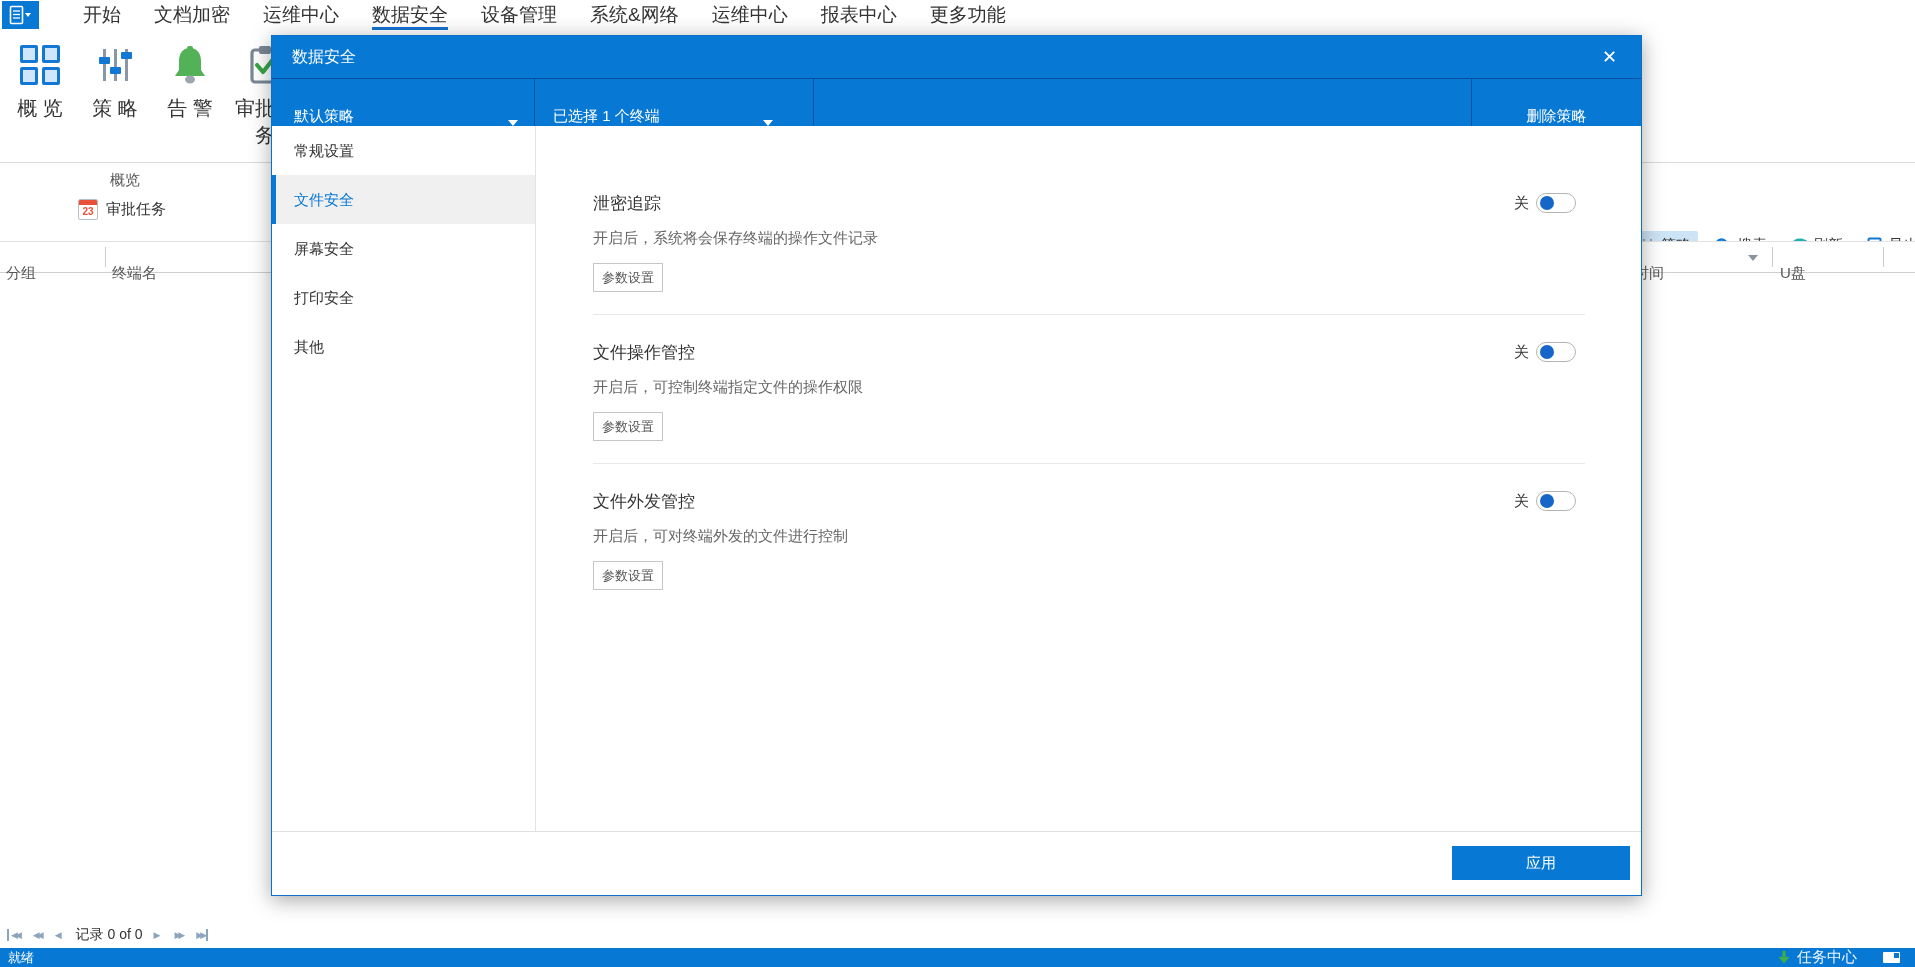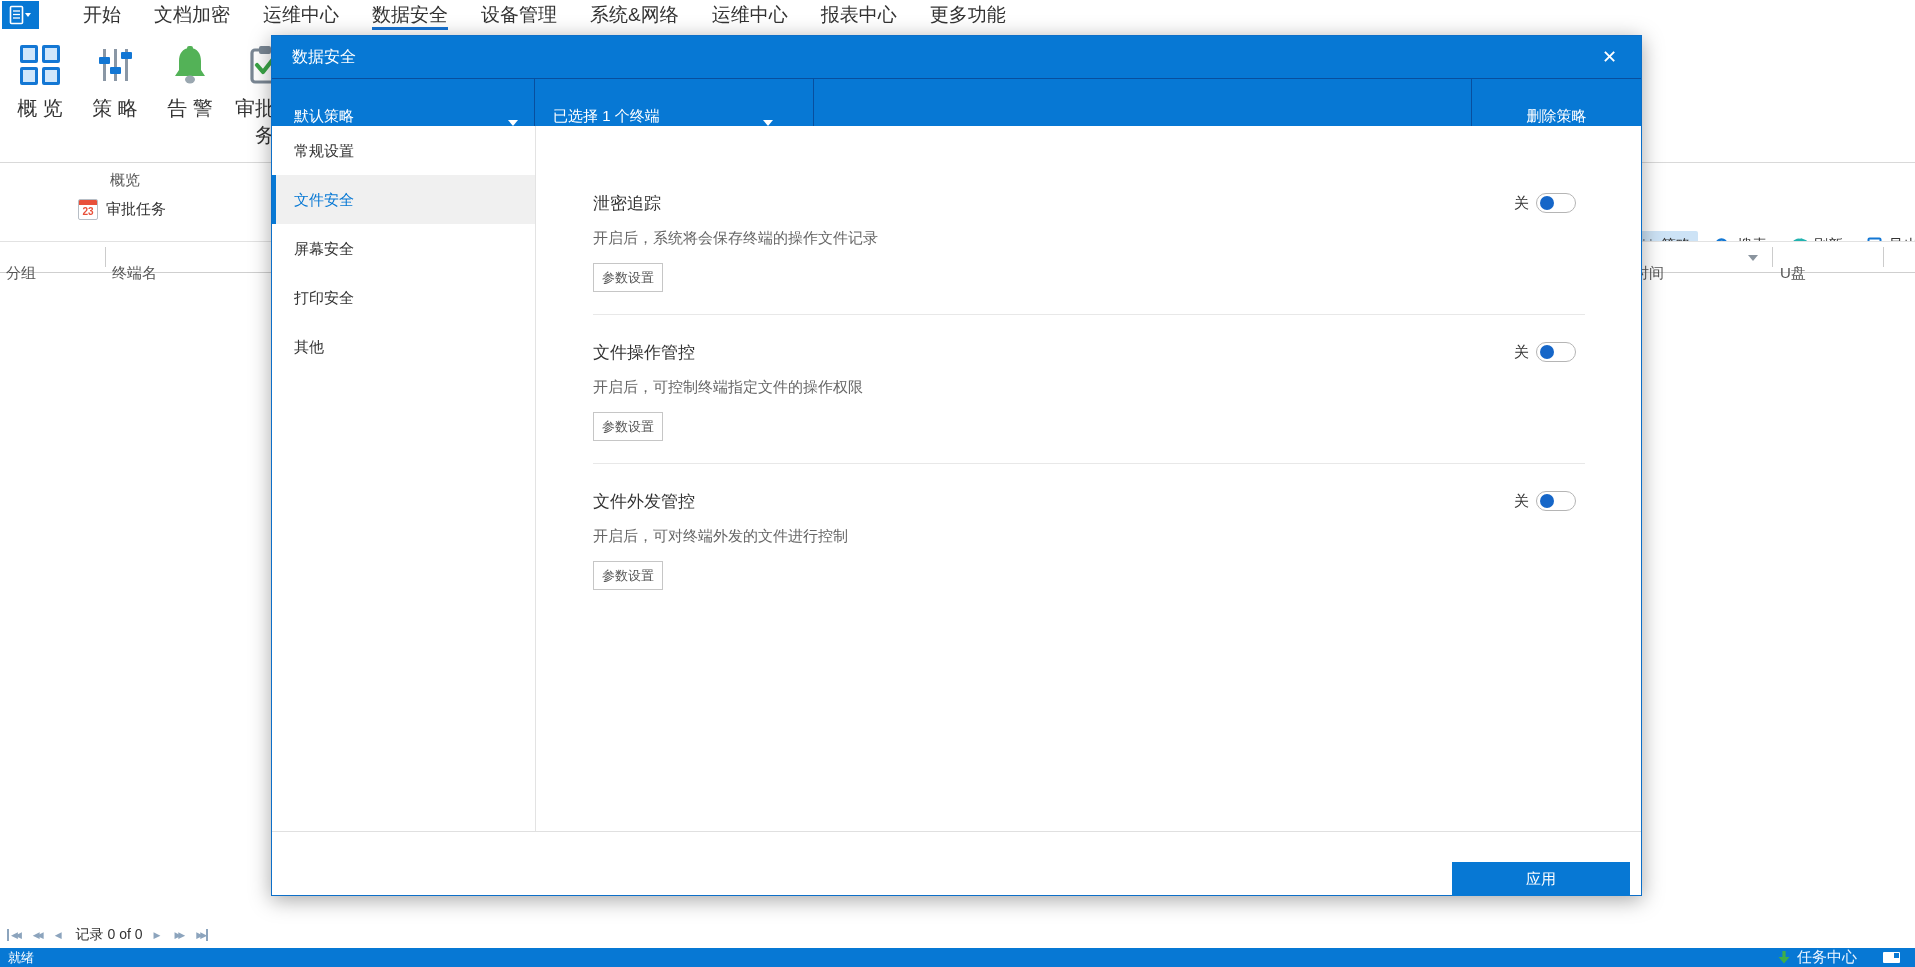--- a/index.html
+++ b/index.html
@@ -98,21 +98,21 @@
   .toggle { width:40px; height:20px; border:1px solid #b5b5b5; border-radius:11px; background:#fff;
     position:relative; cursor:default; }
   .toggle .knob { position:absolute; left:3px; top:2px; width:14px; height:14px; border-radius:50%;
     background:#1566c8; }
   .sec-desc { margin-top:15px; height:20px; font-size:15px; color:#666; }
   .param-btn { margin-top:14px; width:70px; height:29px; border:1px solid #c6c6c6; background:#fff;
     font-size:13px; color:#555; display:flex; align-items:center; justify-content:center; cursor:default; }
   #m-footer { position:absolute; left:0; right:0; bottom:0; height:64px; border-top:1px solid #e0e0e0;
     background:#fff; }
   #apply-btn { position:absolute; right:11px; top:14px; width:178px; height:34px; background:#0778d4;
-    color:#fff; font-size:15px; display:flex; align-items:center; justify-content:center; cursor:default;margin-top:16px; }
+    color:#fff; font-size:15px; display:flex; align-items:center; justify-content:center; cursor:default; }
 </style>
 </head>
 <body>
 
 <div id="stage">
 
   <div id="menubar">
     <div id="menu-btn">
       <svg width="24" height="20" viewBox="0 0 24 20">
         <rect x="1.5" y="1.5" width="12" height="17" rx="1" fill="none" stroke="#ffffff" stroke-width="1.6"></rect>

